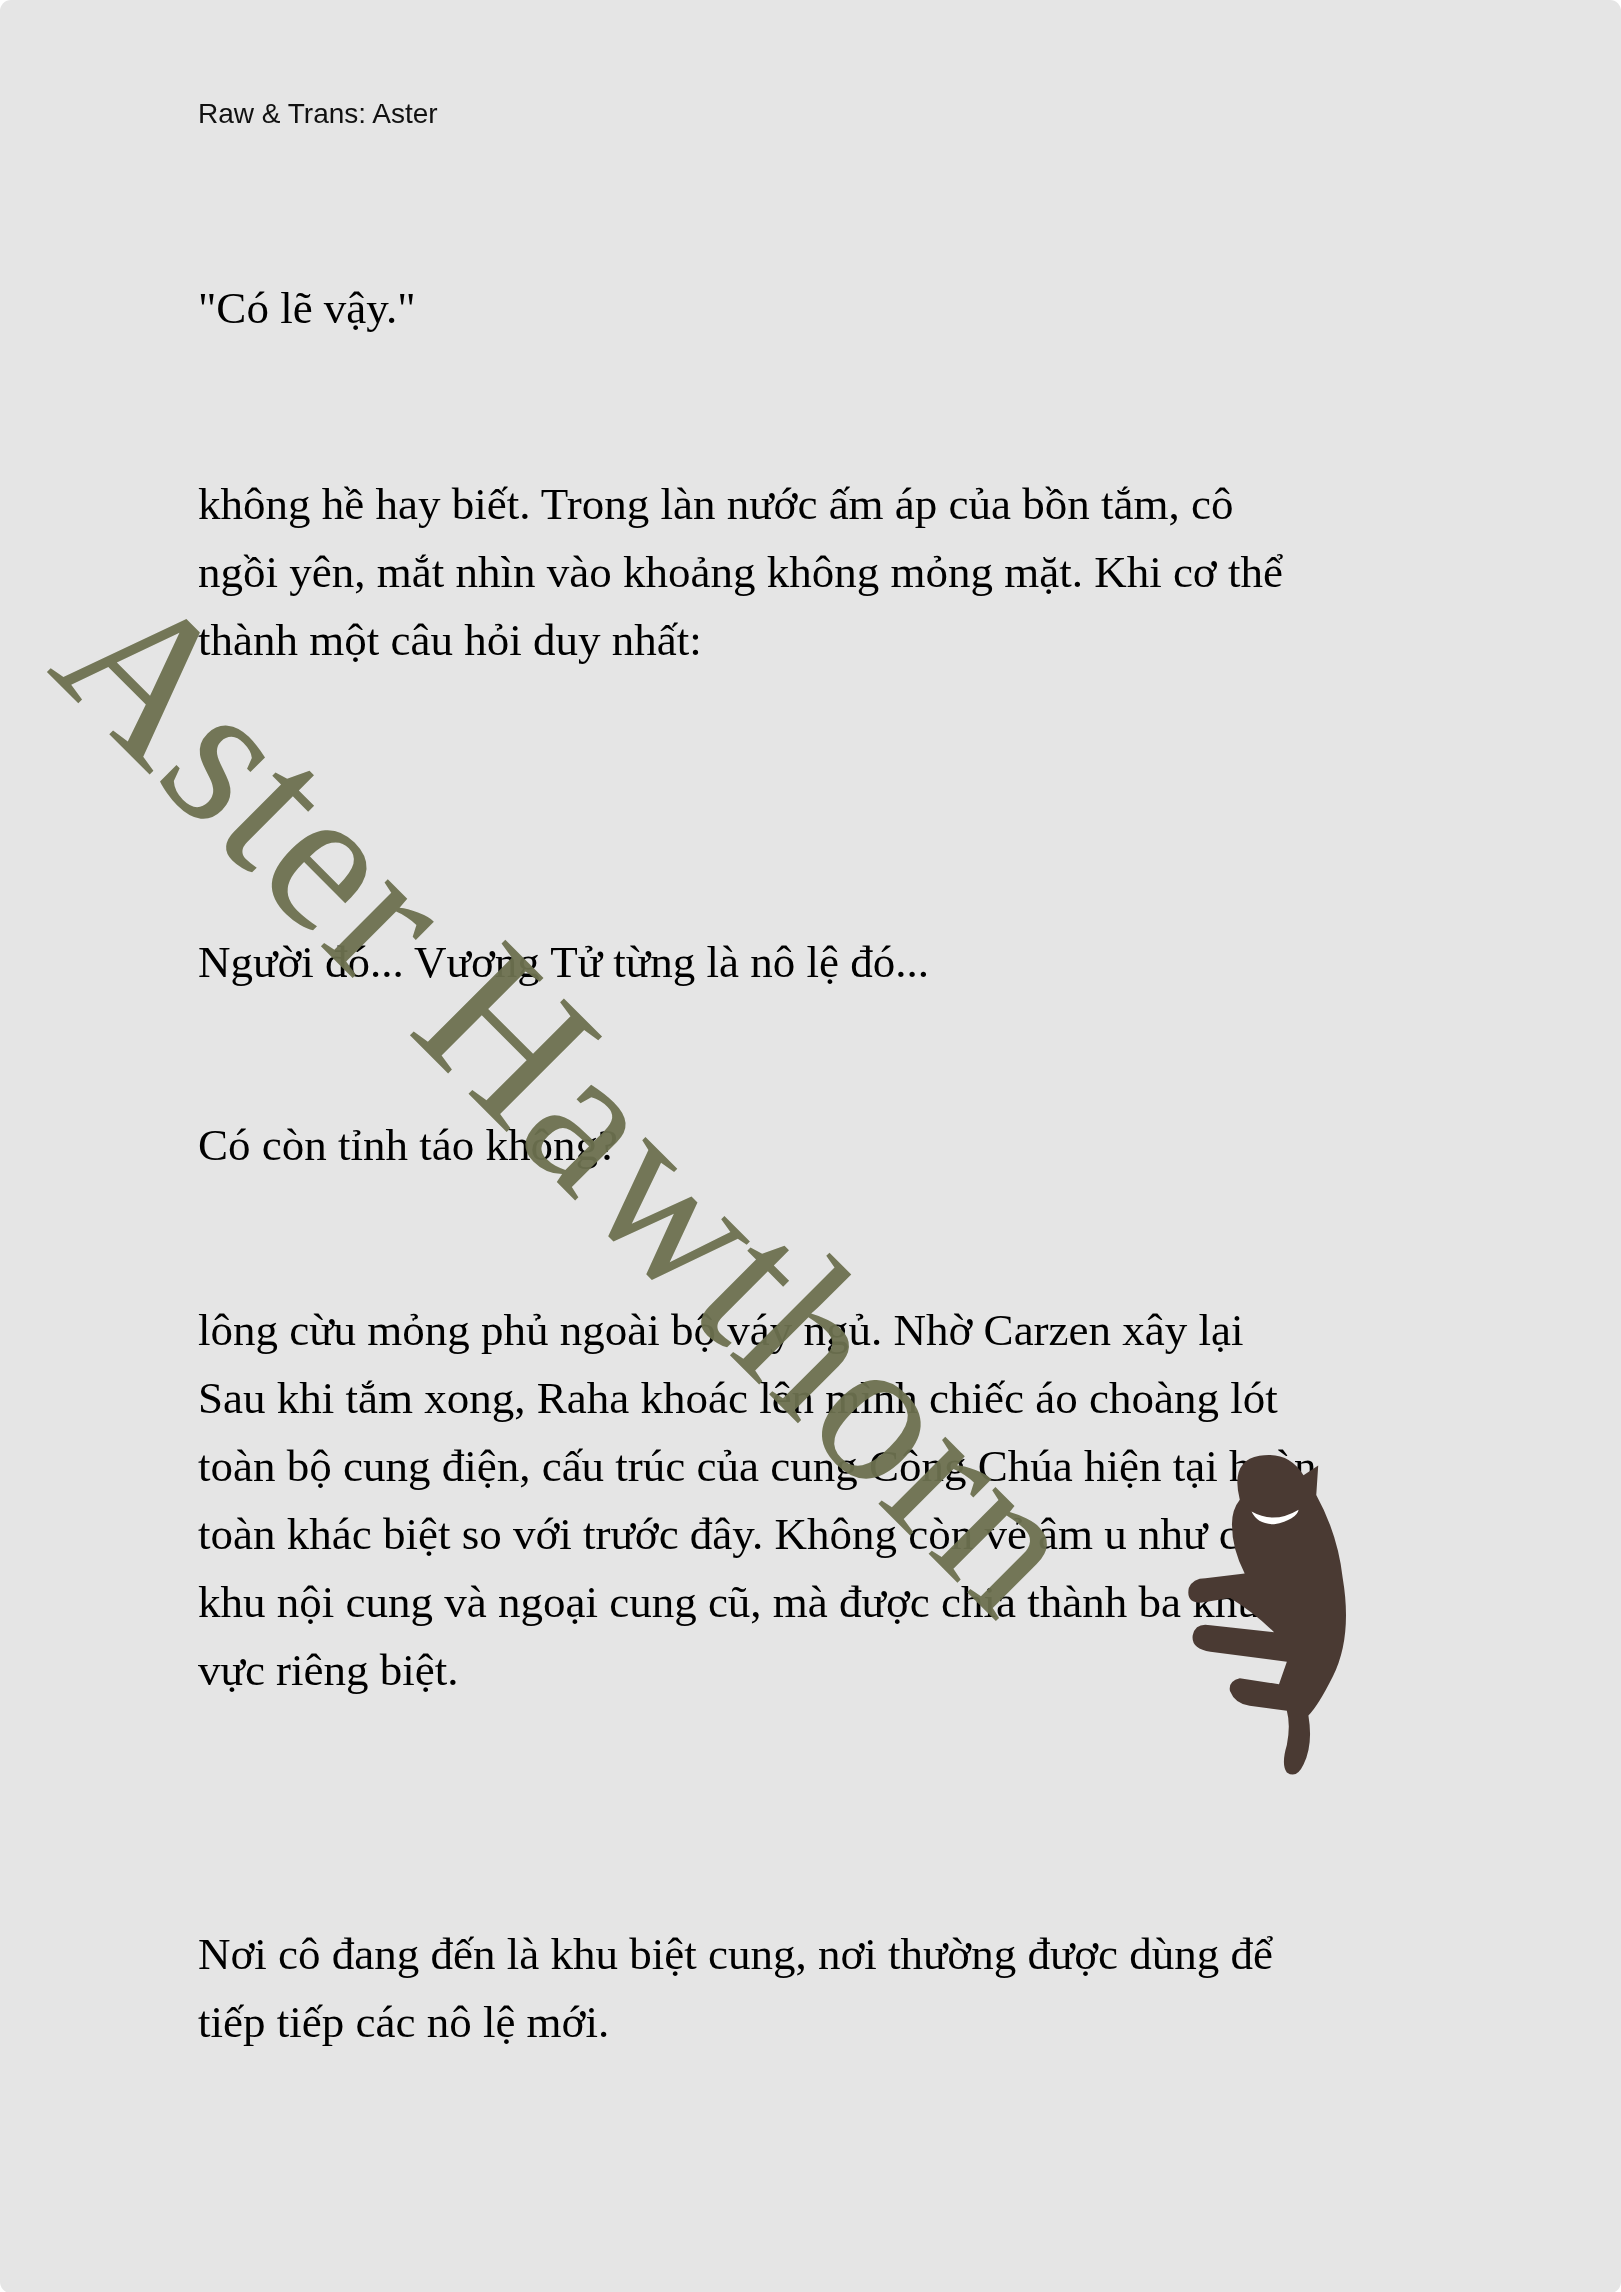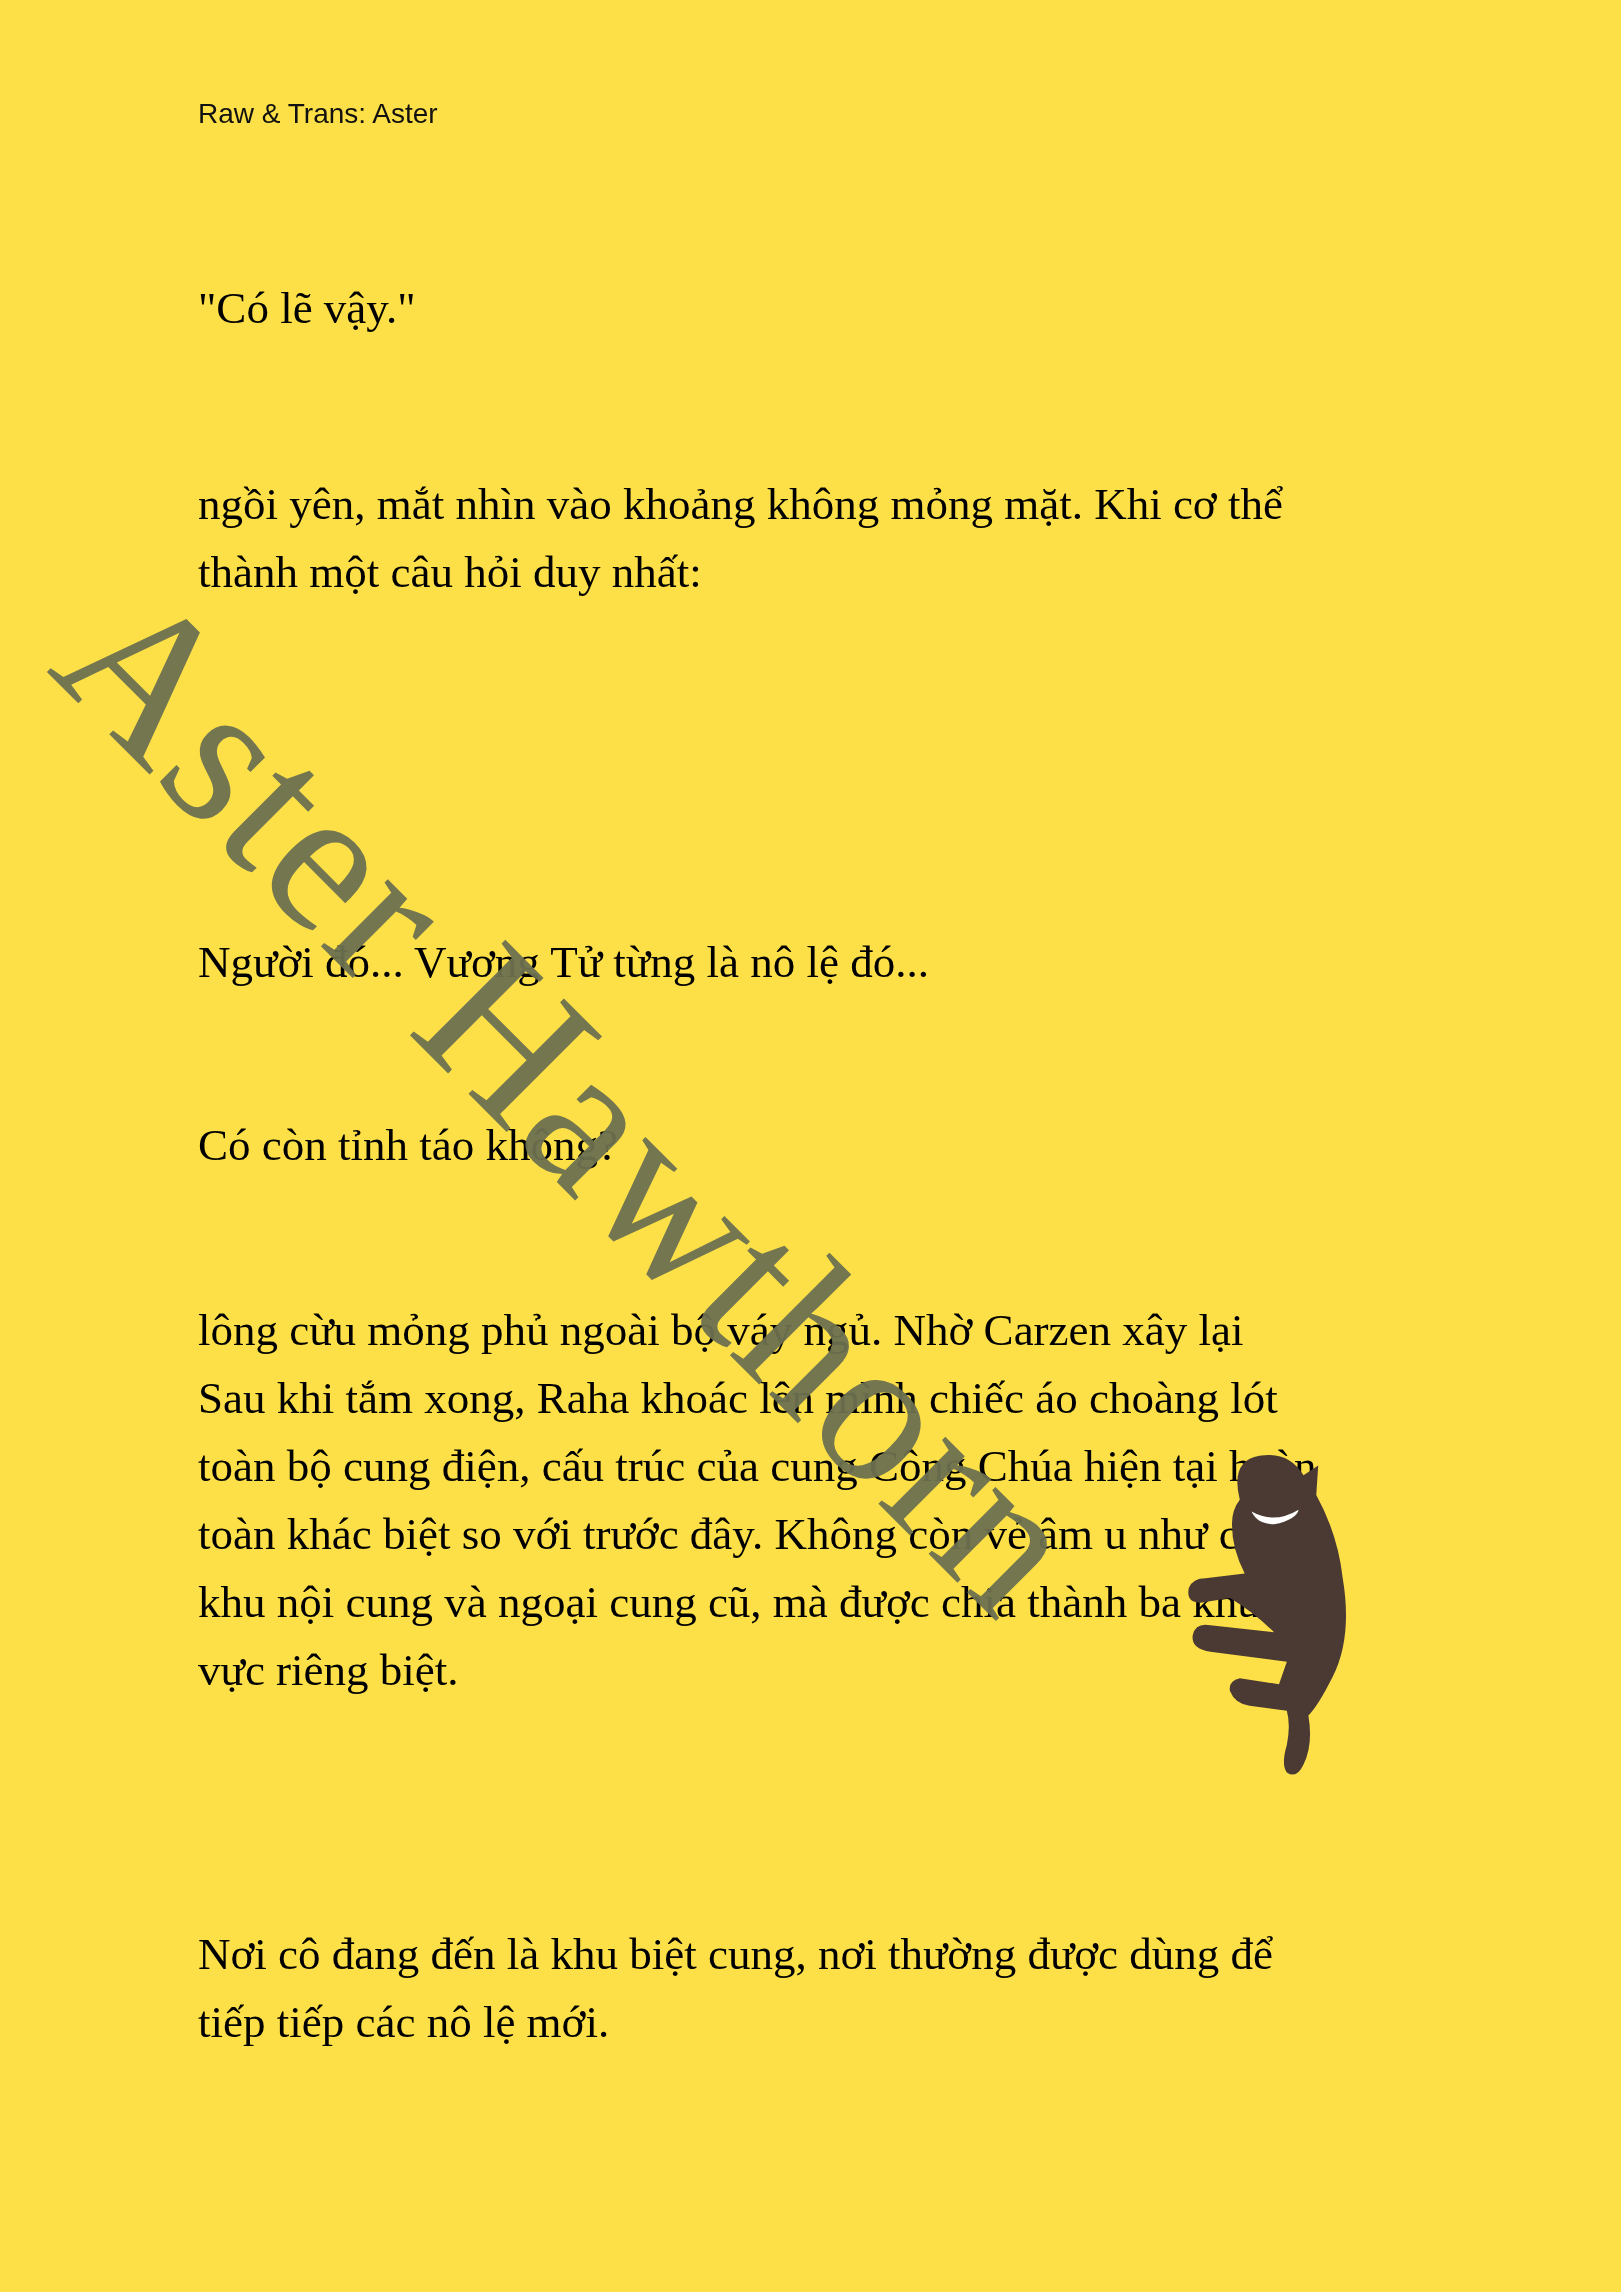--- a/index.html
+++ b/index.html
@@ -1,17 +1,17 @@
 <!DOCTYPE html>
 <html><head>
 <meta charset="utf-8">
 <style>
   html, body { margin: 0; padding: 0; background: #ffffff; }
   body { width: 1621px; height: 2293px; position: relative; overflow: hidden; }
-  .page { position: absolute; inset: 0; background: #fde047; }
+  .page { position: absolute; inset: 0; background: #e5e5e5; border-radius: 11px; }
   .header {
     position: absolute; left: 198px; top: 98px;
     font-family: "Liberation Sans", sans-serif; font-size: 28px; color: #111;
   }
   .body-text {
     position: absolute; left: 198px; width: 1274px;
     font-family: "Liberation Serif", serif; font-size: 45px; line-height: 68px; color: #000;
     margin: 0; white-space: nowrap;
   }
   .body-text span { display: block; }
@@ -29,20 +29,21 @@
 
 <div class="page">
 
   <div class="header">Raw &amp; Trans: Aster</div>
 
   <p class="body-text" style="top:274px">
     <span>"Có lẽ vậy."</span>
   </p>
 
   <p class="body-text" style="top:470px">
+    <span>không hề hay biết. Trong làn nước ấm áp của bồn tắm, cô</span>
     <span>ngồi yên, mắt nhìn vào khoảng không mỏng mặt. Khi cơ thể</span>
     <span>thành một câu hỏi duy nhất:</span>
   </p>
 
   <p class="body-text" style="top:928px">
     <span>Người đó... Vương Tử từng là nô lệ đó...</span>
   </p>
 
   <p class="body-text" style="top:1111px">
     <span>Có còn tỉnh táo không?</span>

